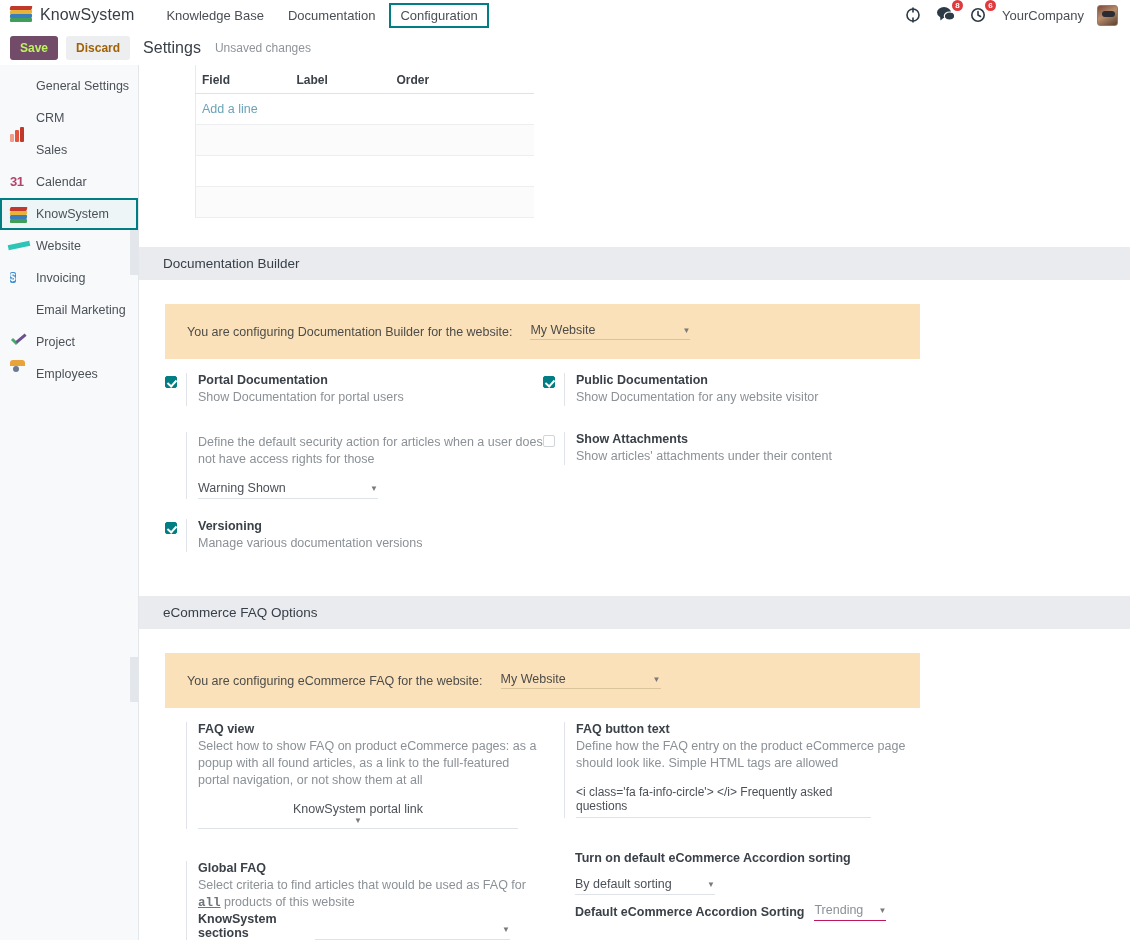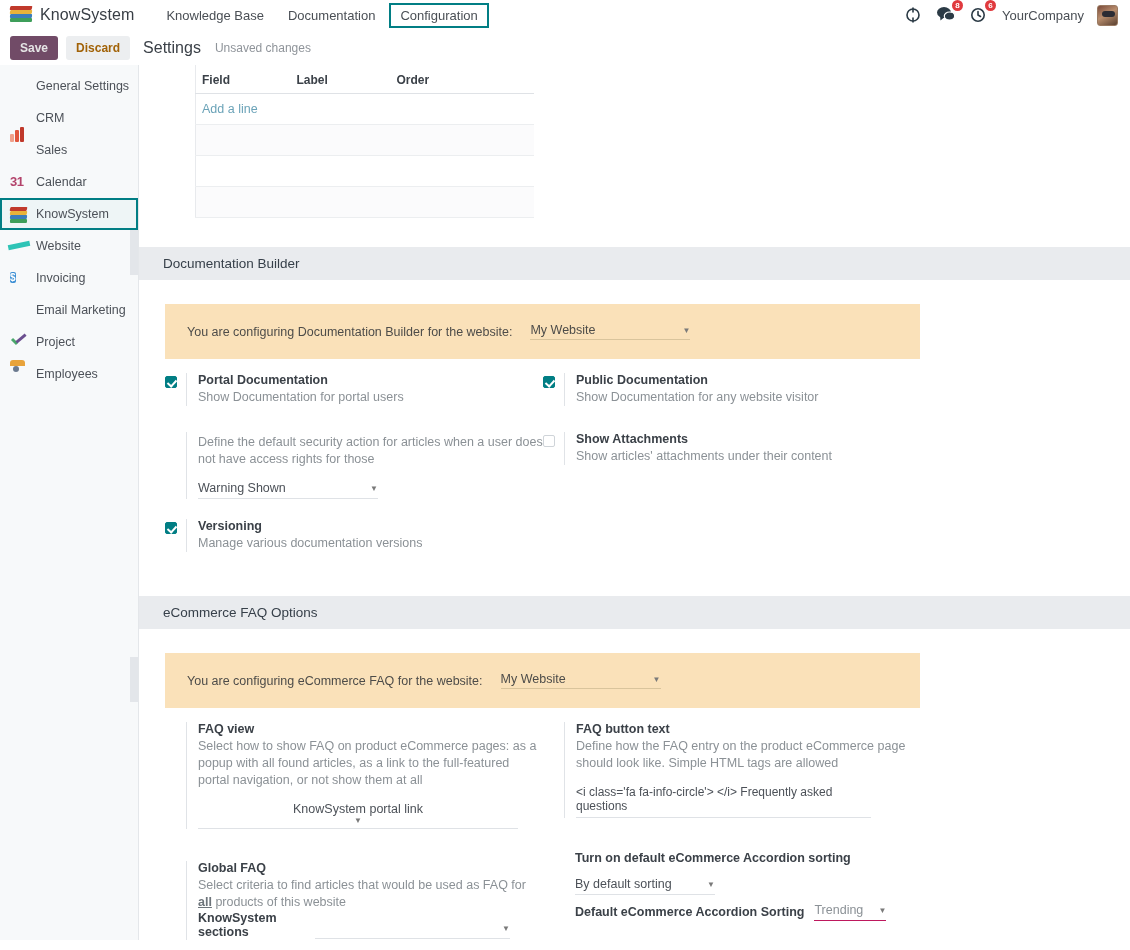--- a/index.html
+++ b/index.html
@@ -58,21 +58,21 @@
 
   
   #cp {
     height:35px; display:flex; align-items:center; gap:8px;
     padding:0 10px; background:#fff; position:relative; z-index:15;
   }
   .btn {
     font-size:12px; padding:4px 9px; border-radius:3px; cursor:pointer;
     border:1px solid transparent; white-space:nowrap;
   }
-  .btn-save { background:#714b67; color:#e5e5e5; font-weight:bold; }
+  .btn-save { background:#714b67; color:#bef264; font-weight:bold; }
   .btn-discard { background:#eceef0; color:#a16207; font-weight:bold; }
   #cp-title { font-size:16px; color:#3b4148; margin-left:5px; }
   #cp-dirty { font-size:12px; color:#8f949a; margin-left:6px; }
   #searchbox {
     margin-left:auto; margin-right:auto;
     position:absolute; left:390px; top:41px;
     width:365px; height:23px;
     border:1px solid #dee2e6; border-radius:3px;
     display:flex; align-items:center; gap:7px; padding:0 9px;
     background:#fff;
@@ -180,21 +180,21 @@
   .cb::after{
     content:""; position:absolute; left:3px; top:1px; width:4px;height:7px;
     border:solid #fff; border-width:0 2px 2px 0; transform:rotate(42deg);
   }
   .cb.off { background:#fff; border:1px solid #cfd4d9; }
   .cb.off::after{ display:none; }
   .cb.spacer { visibility:hidden; }
   .setting-body { border-left:1px solid #e0e3e7; padding-left:11px; flex:1; }
   .s-title { font-size:12.5px; font-weight:bold; color:#3b4148; }
   .s-desc { font-size:12.5px; color:#8b9196; margin-top:2px; line-height:17px; }
-  .s-desc u { text-decoration:underline; color:#6e757b; font-weight:bold;}
+  .s-desc u { text-decoration:underline; color:#6e757b; font-weight:bold;font-family:Liberation Mono, monospace;}
   .sel-line {
     margin-top:13px; width:180px; border-bottom:1px solid #dfe2e6;
     display:flex; align-items:center; justify-content:space-between;
     font-size:12.5px; color:#4c5158; padding-bottom:3px; cursor:pointer;
   }
   .sel-line.w320 { width:320px;flex-direction:column; }
   .sel-line.w140 { width:140px; }
   .text-line {
     margin-top:13px; width:295px; border-bottom:1px solid #dfe2e6;
     font-size:12px; color:#4c5158; padding-bottom:4px;

